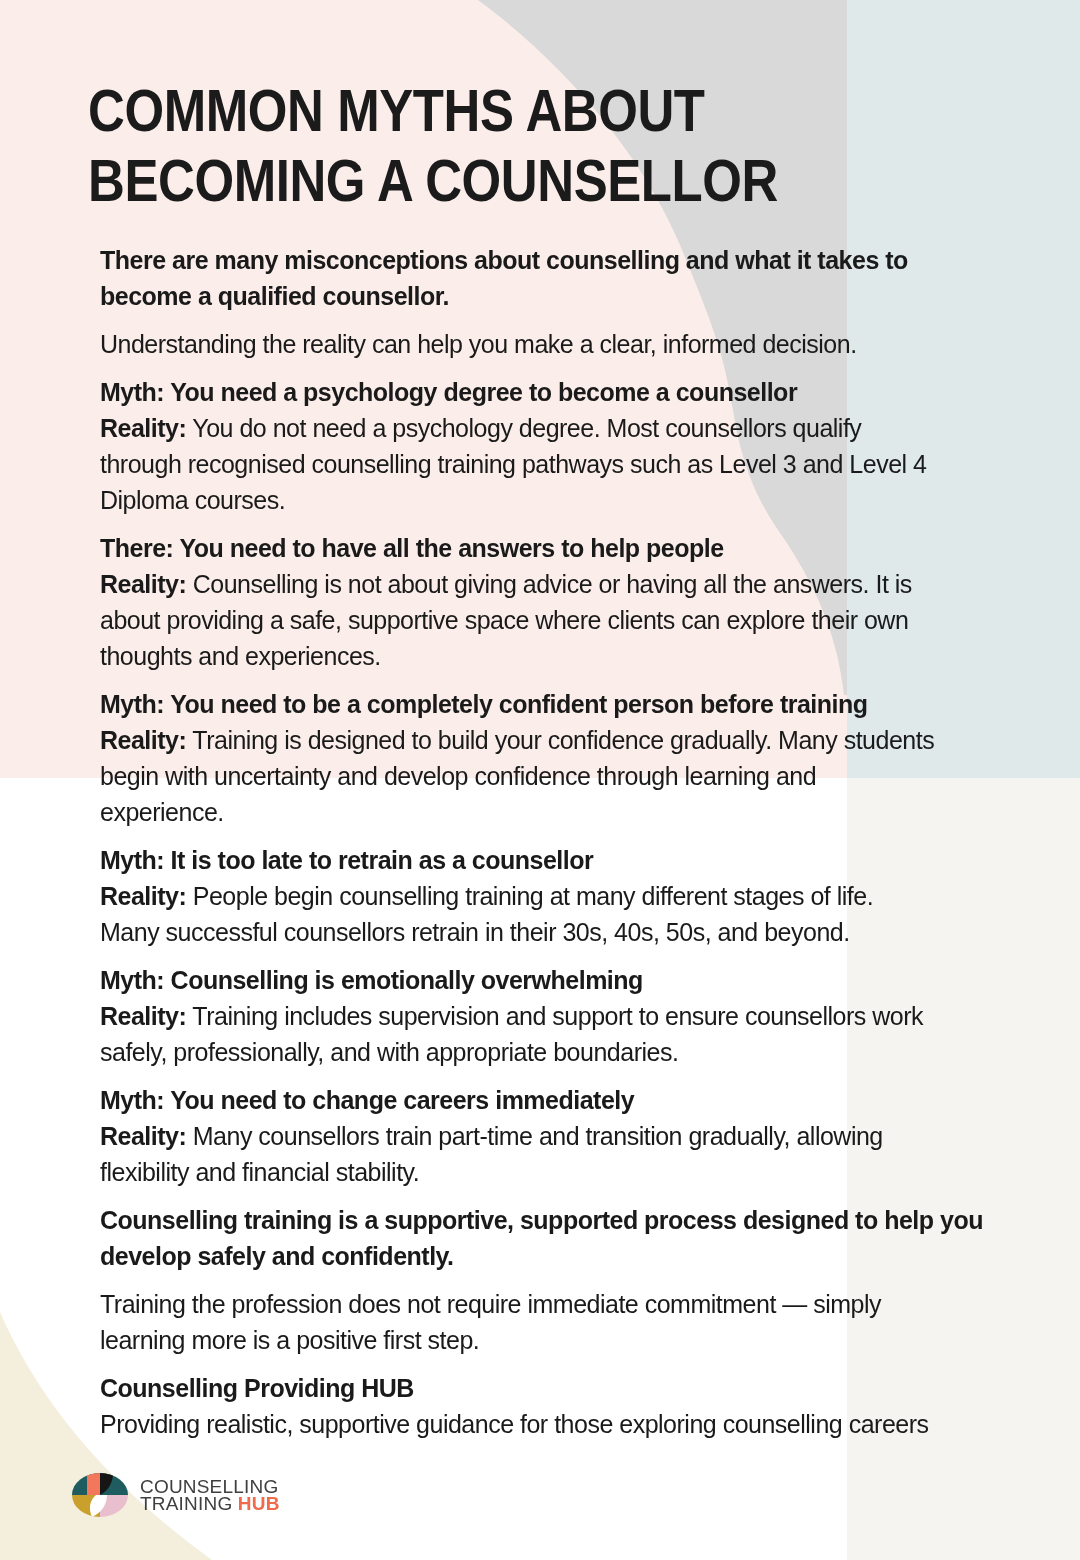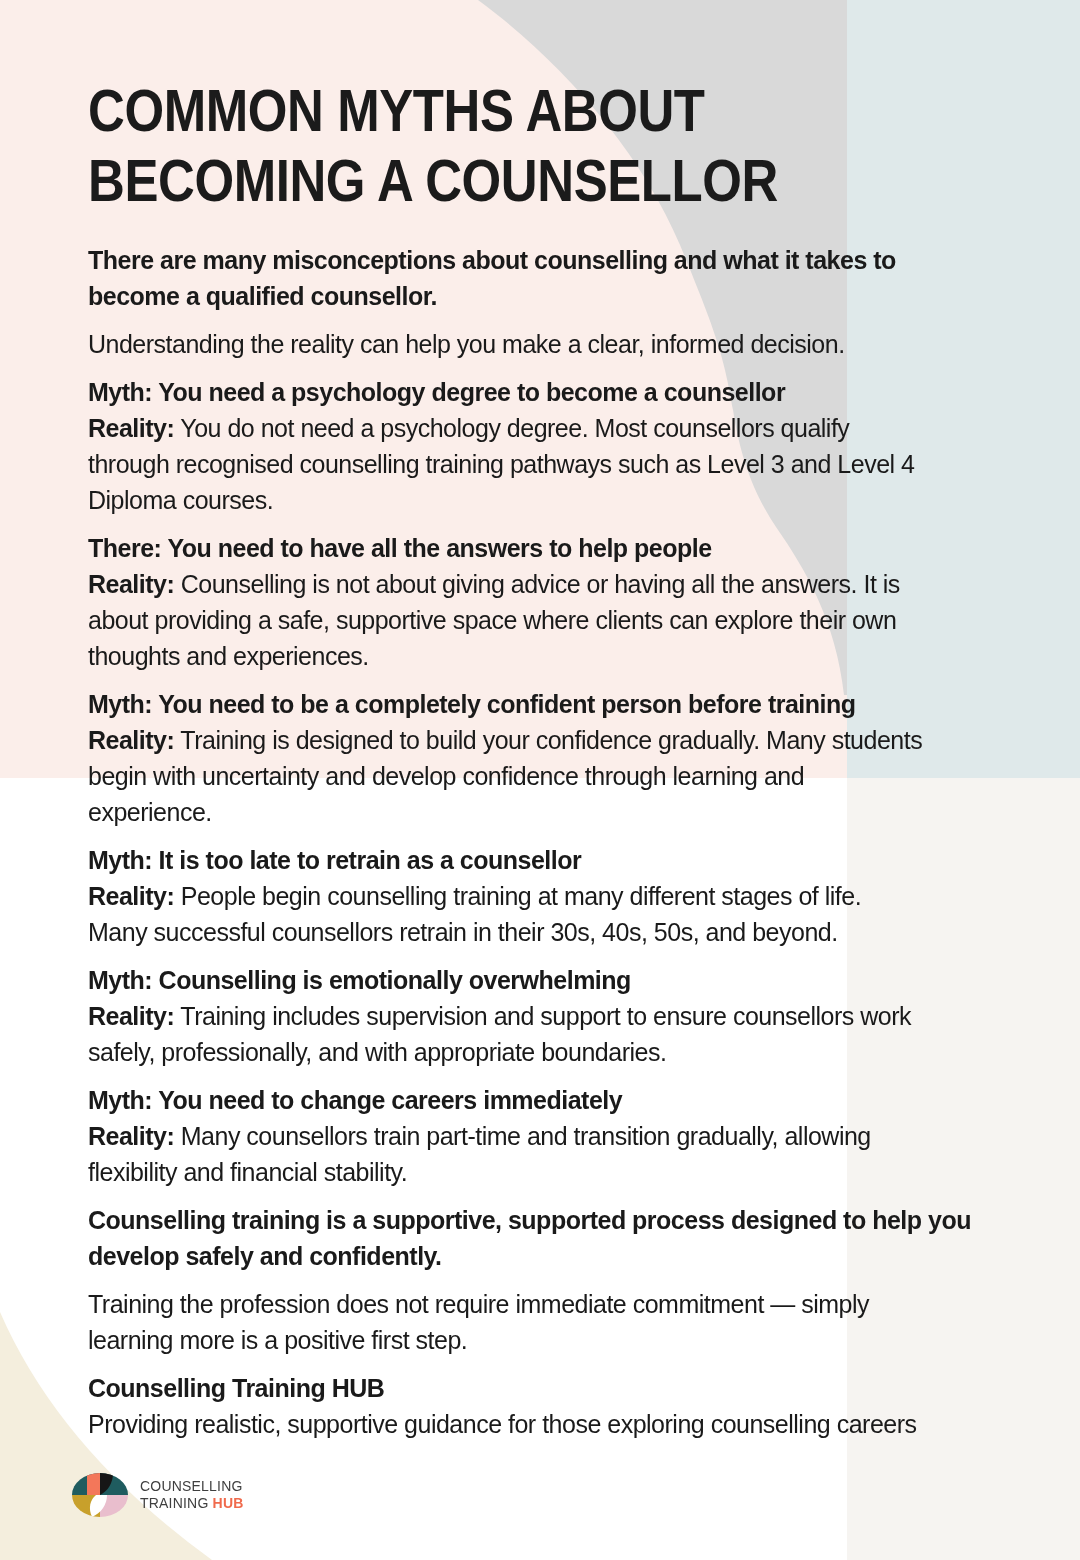--- a/index.html
+++ b/index.html
@@ -30,40 +30,40 @@
     font-size: 60px;
     line-height: 70px;
     font-weight: 700;
     color: #1b1b1b;
     letter-spacing: -0.5px;
     white-space: nowrap;
     transform: scaleX(0.85);
     transform-origin: 0 0;
   }
   .para {
-    margin: 0 0 12px 0;
+    margin: 0 0 12px 12px;
     font-size: 25px;
     line-height: 36px;
     letter-spacing: -0.5px;
     white-space: pre-line;
   }
   .para strong { font-weight: 700; }
   .para.bold { font-weight: 700; }
   .logo {
     position: absolute;
     left: 72px;
     top: 1473px;
     z-index: 1;
     display: flex;
     align-items: center;
     gap: 12px;
   }
   .logo-mark { display: block; }
   .logo-text {
-    font-size: 14px;
+    font-size: 19px;
     line-height: 17px;
     letter-spacing: 0.2px;
     color: #3f3f3f;
   }
   .logo-text .hub {
     color: #f06a4c;
     font-weight: 700;
   }
 </style>
 </head>
@@ -106,21 +106,21 @@
 
   <p class="para"><strong>Myth: You need to change careers immediately</strong><br><strong>Reality:</strong><span> Many counsellors train part-time and transition gradually, allowing
 flexibility and financial stability.</span></p>
 
   <p class="para bold">Counselling training is a supportive, supported process designed to help you
 develop safely and confidently.</p>
 
   <p class="para">Training the profession does not require immediate commitment — simply
 learning more is a positive first step.</p>
 
-  <p class="para"><strong>Counselling Training HUB</strong><br><span>Providing realistic, supportive guidance for those exploring counselling careers</span></p>
+  <p class="para"><strong>Counselling Providing HUB</strong><br><span>Providing realistic, supportive guidance for those exploring counselling careers</span></p>
 </div>
 
 <div class="logo">
   <svg class="logo-mark" width="56" height="44" viewBox="0 0 56 44">
     <defs>
       <clipPath id="logoClip">
           <ellipse cx="28" cy="22" rx="28" ry="22"></ellipse>
         </clipPath>
     </defs>
     <g clip-path="url(#logoClip)">

